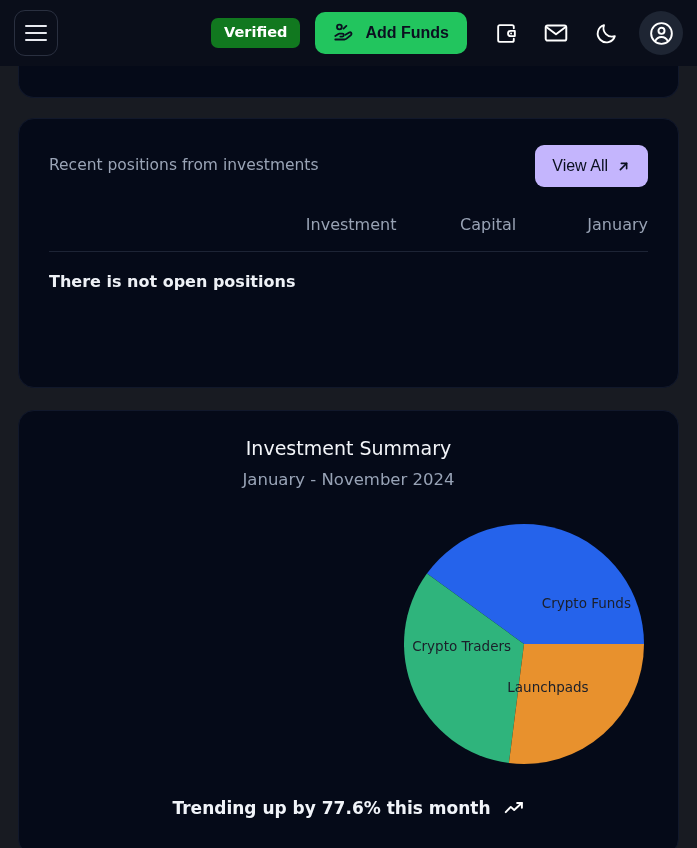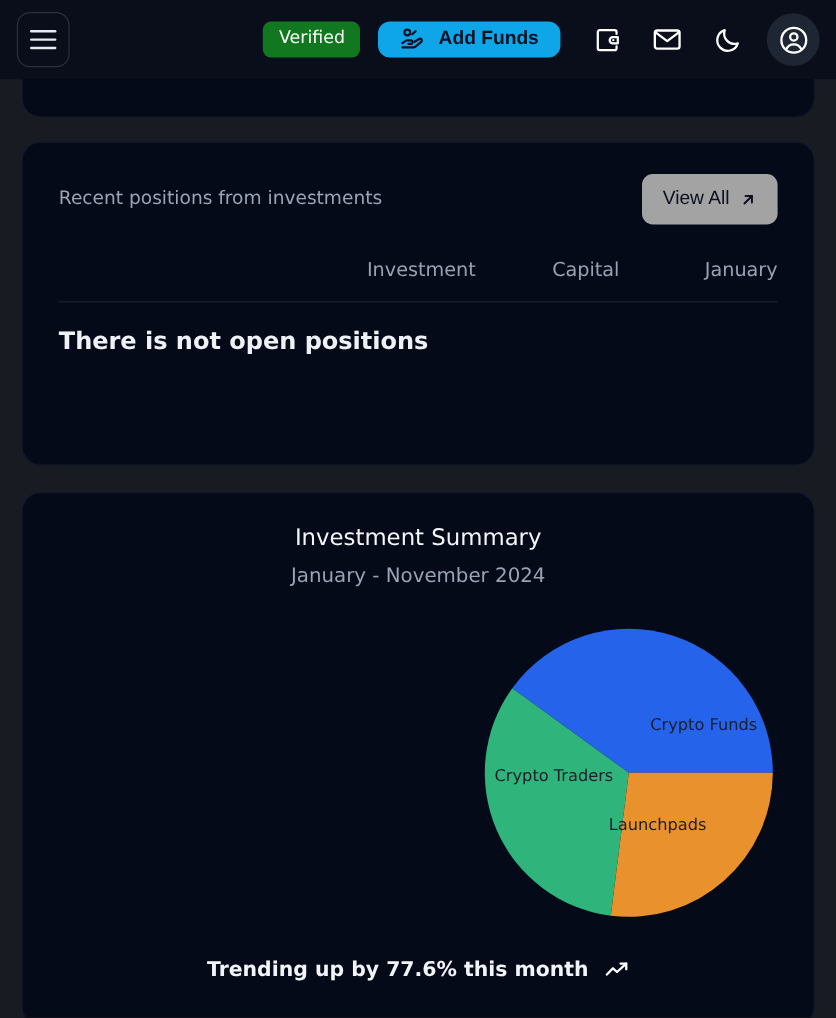--- a/index.html
+++ b/index.html
@@ -36,32 +36,32 @@
     background: #e8eaf0; border-radius: 2px;
   }
   .header-right {
     margin-left: auto;
     display: flex; align-items: center; gap: 0;
   }
   .badge-verified {
     background: #11781f;
     color: #ffffff;
     font-size: 14.5px;
-    font-weight: 400;
+    font-weight: 700;
     padding: 6px 13px;
     border-radius: 7px;
     margin-right: 15px;
     line-height: 1.2;
   }
   .add-funds {
-    background: #0ea5e9;
+    background: #22c55e;
     color: #0b1020;
     border: none;
     border-radius: 10px;
-    height: 30px;
+    height: 42px;
     padding: 0 18px;
     display: flex; align-items: center; gap: 10px;
     font-size: 16px; font-weight: 600;
     cursor: pointer;
     margin-right: 18px;
   }
   .icon-btn {
     width: 42px; height: 42px;
     display: flex; align-items: center; justify-content: center;
     background: transparent; border: none; cursor: pointer;
@@ -106,21 +106,21 @@
   .pos-head { display: flex; align-items: flex-start; }
   .pos-title {
     font-size: 21px; font-weight: 700; color: #f2f4f8;
     letter-spacing: .1px;
   }
   .pos-sub {
     font-size: 15.5px; color: #9aa4b6; margin-top: 11px; text-align: center;
   }
   .view-all {
     margin-left: auto;
-    background: #a3a3a3;
+    background: #c4b5fd;
     color: #0b1020;
     border: none; border-radius: 9px;
     height: 42px; padding: 0 17px;
     display: flex; align-items: center; gap: 8px;
     font-size: 16px; font-weight: 500; cursor: pointer;
   }
 
   table.positions {
     width: 100%;
     margin-top: 28px;
@@ -133,21 +133,21 @@
     color: #98a2b4;
     padding-bottom: 17px;
     border-bottom: 1px solid #1d2troke;
     border-bottom: 1px solid #1d2435;
   }
   table.positions th.col-inv { width: 58%; }
   table.positions th.col-cap { width: 20%; }
   table.positions th.col-ret { width: 22%; }
   table.positions td {
     padding-top: 20px;
-    font-size: 20px;
+    font-size: 16px;
     font-weight: 700;
     color: #eef1f6;
   }
 
   .sum-title {
     text-align: center;
     font-size: 19px; font-weight: 400; color: #f3f5f9;
   }
   .sum-sub {
     text-align: center; margin-top: 11px;

